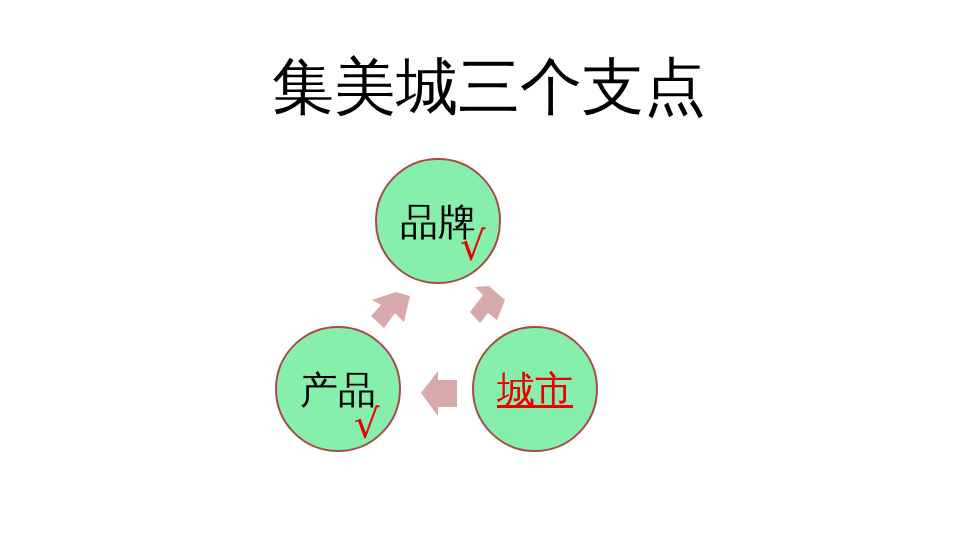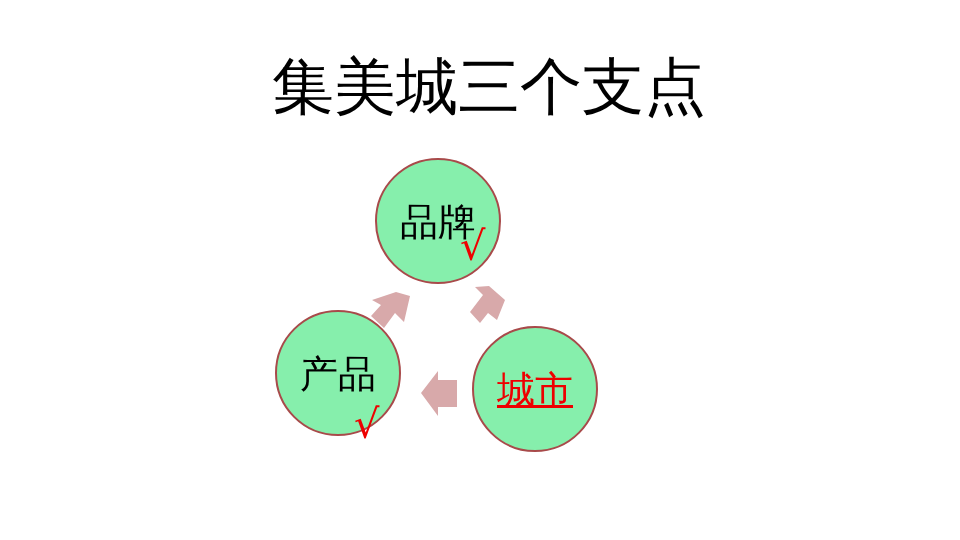--- a/index.html
+++ b/index.html
@@ -26,16 +26,16 @@
 
 <div class="node" style="left:375px; top:158px;">
   <div class="node-label" style="color:#000;">品牌</div>
 </div>
 <div class="check" style="left:460px; top:226px;">√</div>
 
 <div class="node" style="left:472px; top:326px;">
   <div class="node-label" style="color:#ee0000;text-decoration:underline;">城市</div>
 </div>
 
-<div class="node" style="left:275px; top:310px;">
+<div class="node" style="left:275px; top:326px;">
   <div class="node-label" style="color:#000;">产品</div>
 </div>
 <div class="check" style="left:354px; top:404px;">√</div>
 
 </body></html>

